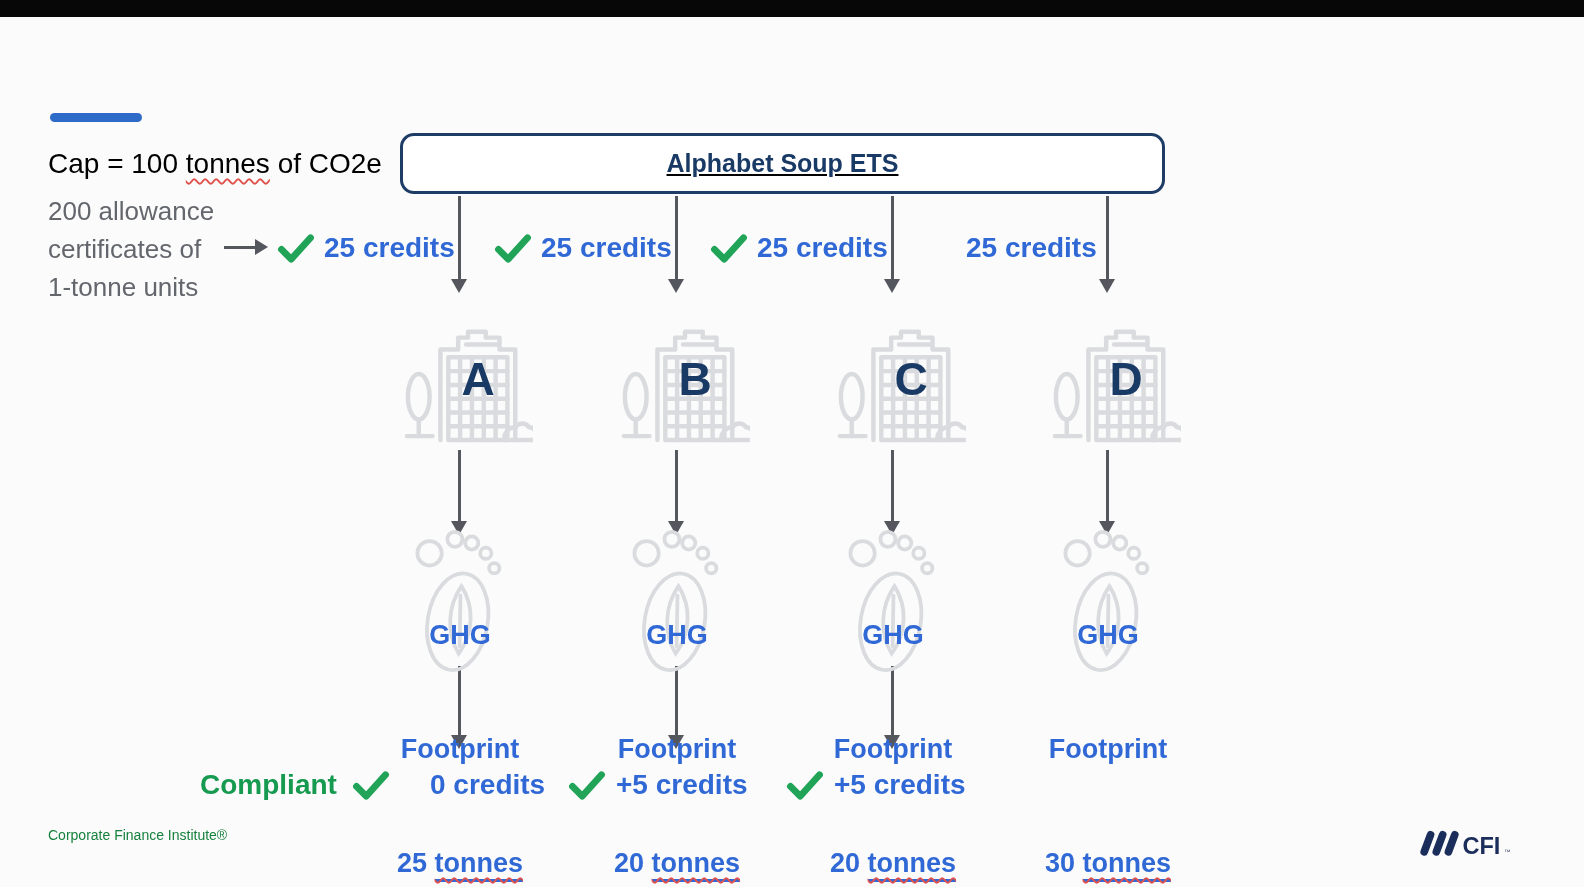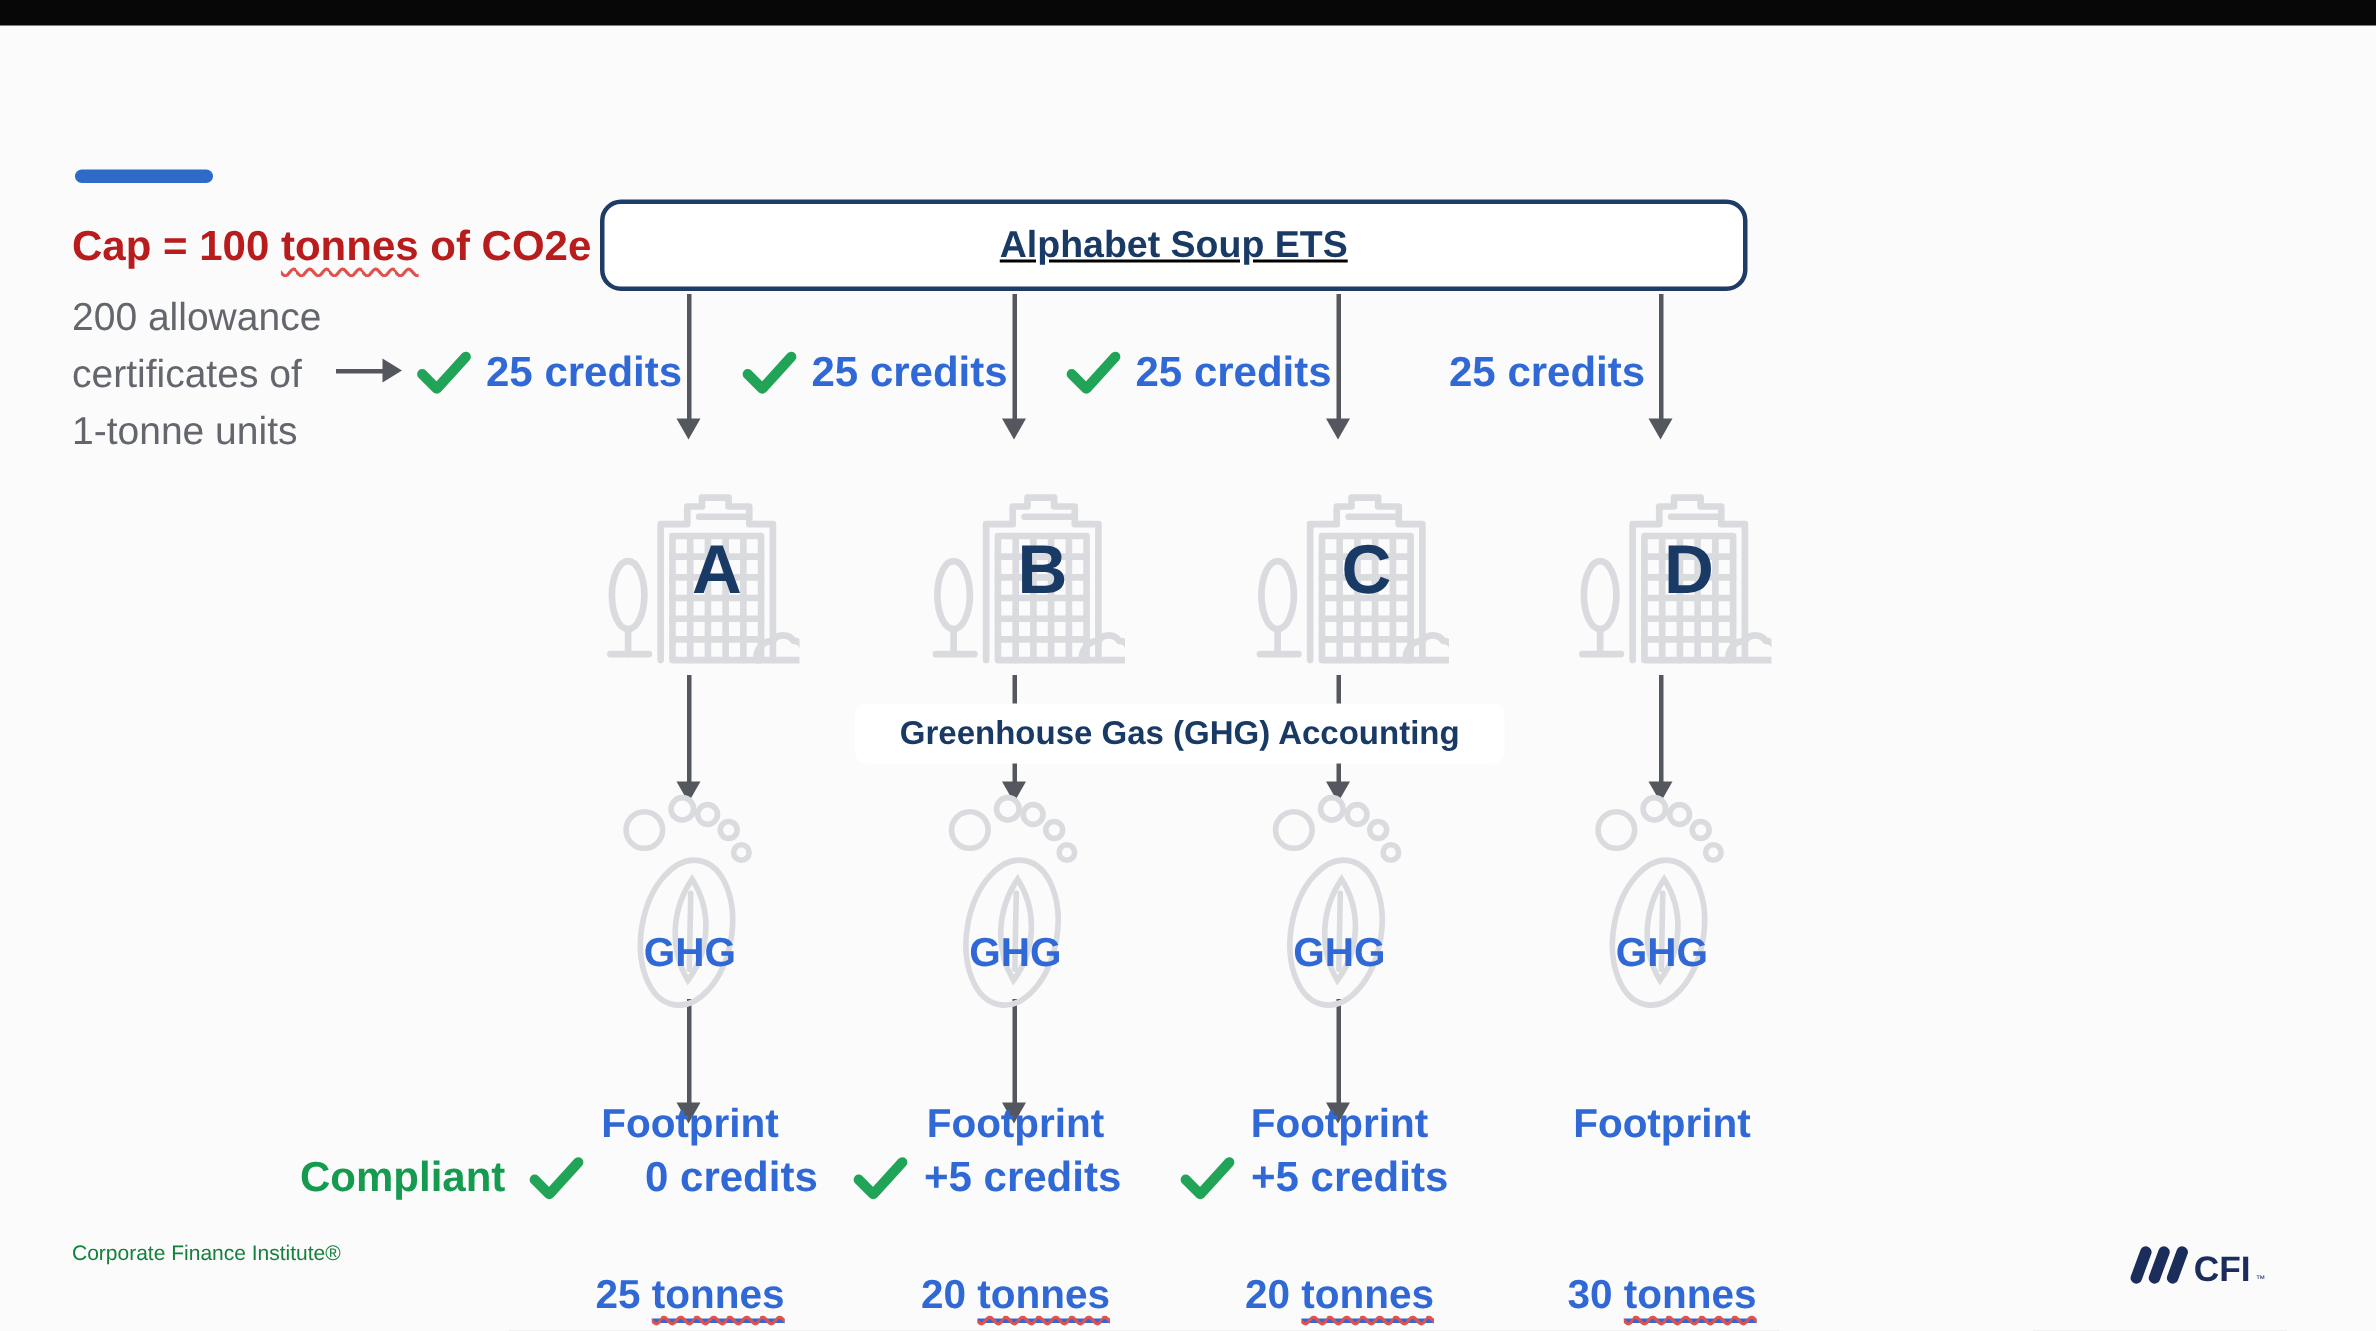--- a/index.html
+++ b/index.html
@@ -3,21 +3,21 @@
 <meta charset="utf-8">
 <style>
   html,body{margin:0;padding:0;background:#e8e8e8;}
   .slide{
     position:relative;width:1584px;height:887px;overflow:hidden;
     background:#fbfbfb;font-family:"Liberation Sans",sans-serif;
   }
   .topbar{position:absolute;left:0;top:0;width:1584px;height:17px;background:#070707;}
   .title{position:absolute;left:48px;top:60px;font-size:40px;font-weight:700;color:#1a3a66;letter-spacing:-0.5px;}
   .title-underline{position:absolute;left:50px;top:113px;width:92px;height:9px;border-radius:5px;background:#2e6bc9;}
-  .cap-heading{position:absolute;left:48px;top:148px;font-size:28px;font-weight:700;color:#b91c1c;white-space:pre;}
+  .cap-heading{position:absolute;left:48px;top:148px;font-size:28px;font-weight:400;color:#000000;white-space:pre;}
   .wavy{text-decoration:underline wavy #e0524d;text-decoration-thickness:2px;text-underline-offset:5px;}
   .gray-note{position:absolute;left:48px;top:192px;font-size:26px;line-height:38px;color:#63666c;}
   .blue-underline{border-bottom:3px solid #3069d6;padding-bottom:1px;}
 
   .ets-box{
     position:absolute;left:400px;top:133px;width:765px;height:61px;background:#ffffff;
     border:3px solid #1e3c66;border-radius:14px;display:flex;align-items:center;justify-content:center;
     box-sizing:border-box;
     text-decoration:underline;
   }
@@ -189,23 +189,20 @@
   <div class="bletter" style="left:478px;">A</div>
   <div class="bletter" style="left:695px;">B</div>
   <div class="bletter" style="left:911px;">C</div>
   <div class="bletter" style="left:1126px;">D</div>
 
   <div class="va" style="left:458px;top:450px;height:72px;"></div>
   <div class="va" style="left:675px;top:450px;height:72px;"></div>
   <div class="va" style="left:891px;top:450px;height:72px;"></div>
   <div class="va" style="left:1106px;top:450px;height:72px;"></div>
 
-  <div class="ghg-label">
-    <span>Greenhouse Gas (GHG) Accounting</span>
-  </div>
 
   <svg class="foot-icon" style="left:408px;" viewBox="0 0 110 160">
     <g fill="none" stroke="#d9dbde" stroke-width="4" stroke-linecap="round">
       <circle cx="22" cy="27" r="13"></circle>
         <circle cx="49" cy="12" r="8"></circle>
         <circle cx="67" cy="16" r="7"></circle>
         <circle cx="82" cy="27" r="6"></circle>
         <circle cx="91" cy="43" r="5.5"></circle>
       <ellipse cx="52" cy="100" rx="32" ry="52" transform="rotate(10 52 100)"></ellipse>
       <path d="M56 62 C70 84 69 112 53 134 C40 112 41 84 56 62 Z"></path>

